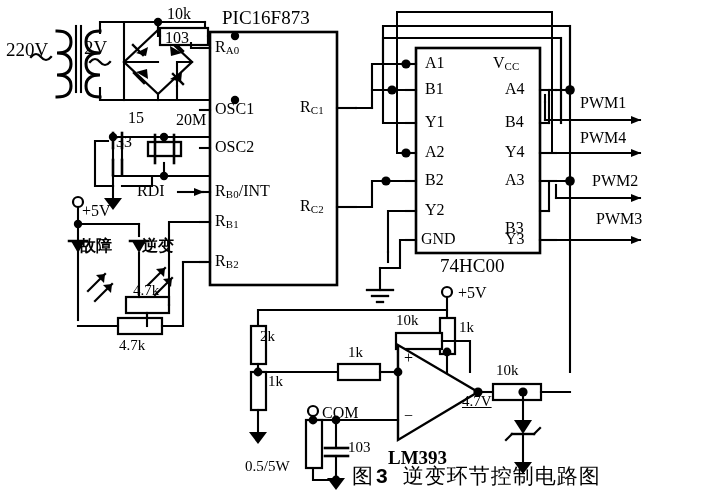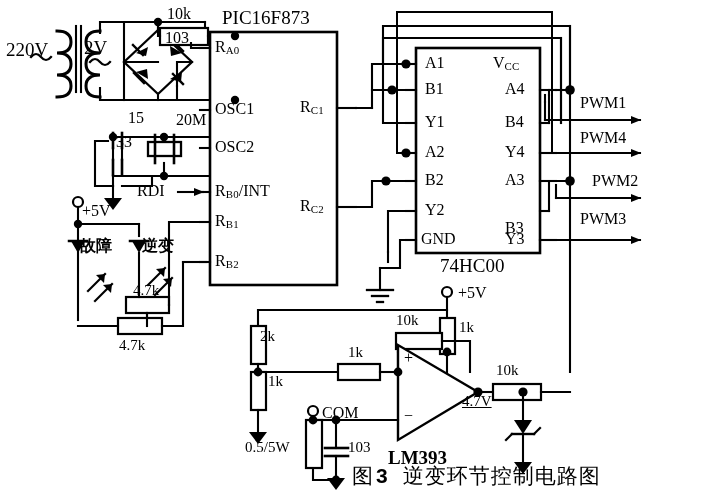--- a/index.html
+++ b/index.html
@@ -448,28 +448,28 @@
   <div class="lbl s16" style="left:505px; top:144px;">Y4</div>
   <div class="lbl s16" style="left:505px; top:172px;">A3</div>
   <div class="lbl s16" style="left:505px; top:202px;margin-top:18px;">B3</div>
   <div class="lbl s16" style="left:505px; top:231px;">Y3</div>
 
   <div class="lbl s17" style="left:440px; top:256px;">74HC00</div>
 
   <div class="lbl s16" style="left:580px; top:95px;">PWM1</div>
   <div class="lbl s16" style="left:580px; top:130px;">PWM4</div>
   <div class="lbl s16" style="left:592px; top:165px;margin-top:8px;">PWM2</div>
-  <div class="lbl s16" style="left:580px; top:211px;text-align:center;">PWM3</div>
+  <div class="lbl s16" style="left:596px; top:211px;text-align:center;">PWM3</div>
 
   <div class="lbl s16" style="left:458px; top:285px;">+5V</div>
   <div class="lbl s15" style="left:459px; top:320px;">1k</div>
   <div class="lbl s15" style="left:396px; top:313px;">10k</div>
   <div class="lbl s15" style="left:260px; top:329px;">2k</div>
   <div class="lbl s15" style="left:268px; top:374px;">1k</div>
-  <div class="lbl s15" style="left:245px; top:440px;">0.5/5W</div>
+  <div class="lbl s15" style="left:245px; top:459px;">0.5/5W</div>
   <div class="lbl s15" style="left:348px; top:345px;">1k</div>
   <div class="lbl s16" style="left:322px; top:405px;">COM</div>
   <div class="lbl s15" style="left:348px; top:440px;">103</div>
   <div class="lbl s17" style="left:388px; top:448px;font-weight:bold;">LM393</div>
   <div class="lbl s16" style="left:404px; top:350px;">+</div>
   <div class="lbl s16" style="left:404px; top:408px;">−</div>
   <div class="lbl s15" style="left:496px; top:363px;">10k</div>
   <div class="lbl s15" style="left:462px; top:394px;text-decoration:underline;">4.7V</div>
 
   <div id="caption">

